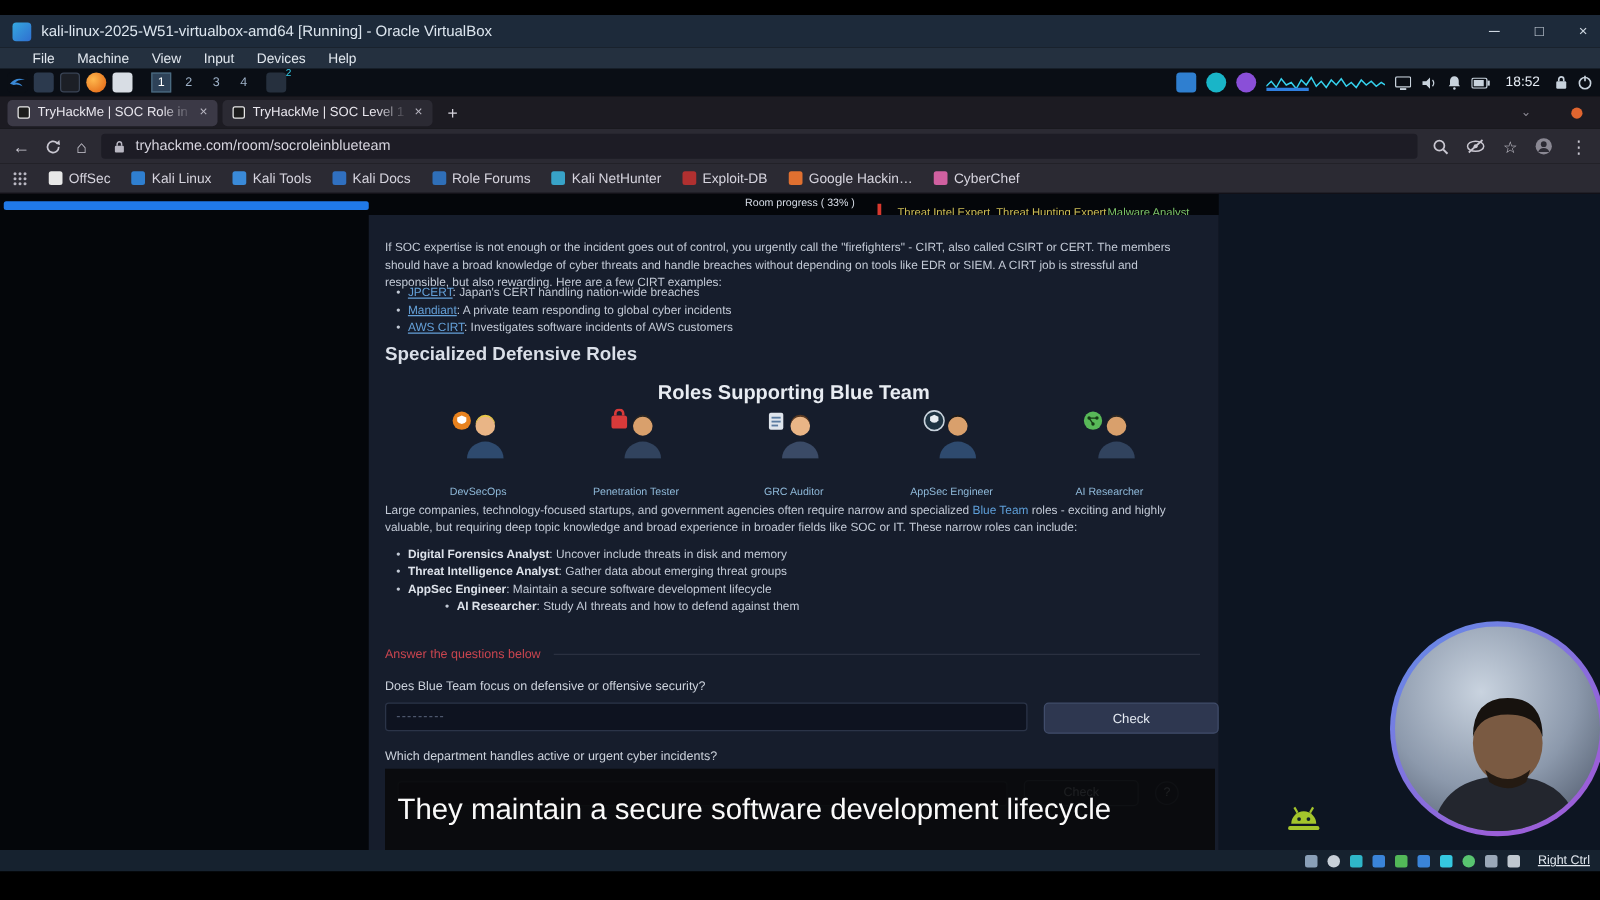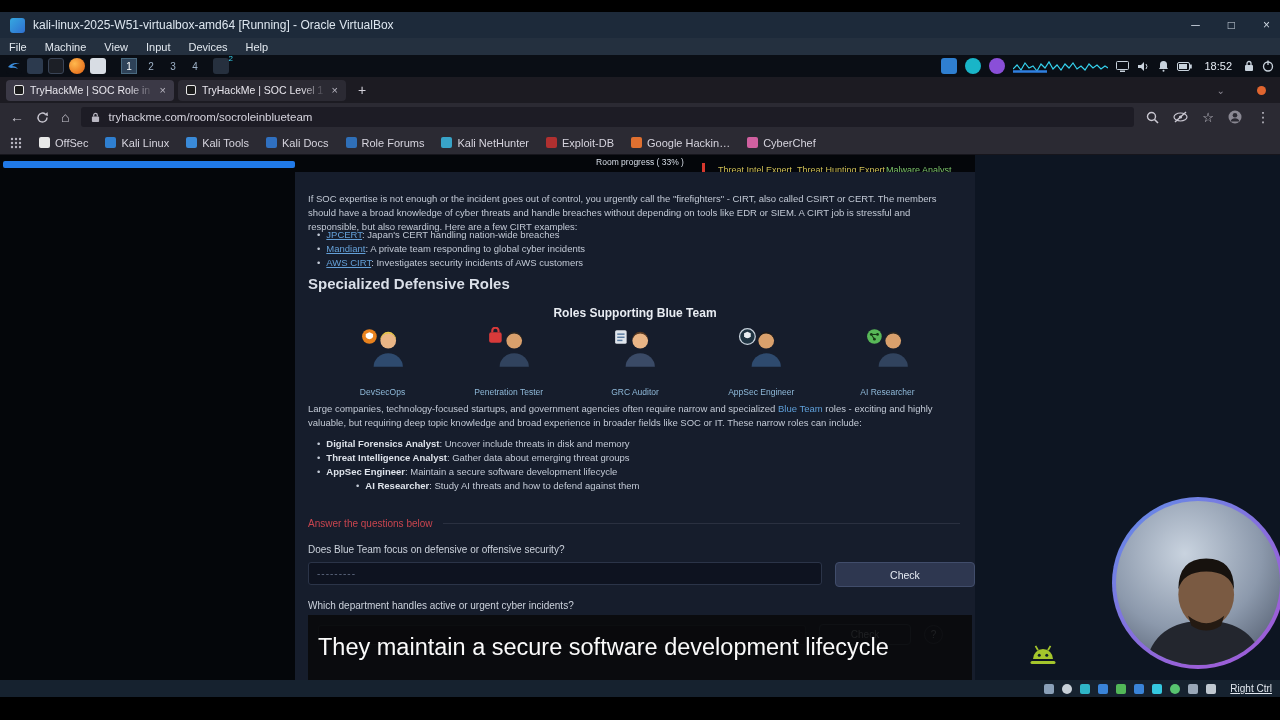--- a/index.html
+++ b/index.html
@@ -5,21 +5,21 @@
   html,body{margin:0;padding:0;background:#000;}
   #stage{position:relative;width:1280px;height:720px;background:#000;overflow:hidden;
          font-family:"Liberation Sans",sans-serif;-webkit-font-smoothing:antialiased;}
   .abs{position:absolute;}
   
   #titlebar{top:12px;left:0;width:1280px;height:26px;background:#1d2a3a;display:flex;align-items:center;padding:0 10px;box-sizing:border-box;}
   #vbox-logo{width:15px;height:15px;border-radius:3px;background:linear-gradient(135deg,#35a8e0,#2f6fd0);margin-right:8px;}
   #win-title{font-size:12px;color:#dde6ef;}
   #win-controls{margin-left:auto;display:flex;gap:28px;color:#cfd8e2;font-size:12px;}
   #win-controls span{cursor:default;}
-  #menubar{top:38px;left:0;width:1280px;height:17px;background:#24303f;display:flex;align-items:center;padding:0 0;box-sizing:border-box;}
+  #menubar{top:38px;left:0;width:1280px;height:17px;background:#24303f;display:flex;align-items:center;padding:0 17px;box-sizing:border-box;}
   .menu-item{font-size:11px;color:#e2e8ef;padding:0 9px;}
   
   #kalibar{top:55px;left:0;width:1280px;height:22px;background:#0a0e15;display:flex;align-items:center;padding:0 6px;box-sizing:border-box;}
   .pico{width:16px;height:16px;border-radius:3px;margin-right:5px;flex:0 0 auto;}
   #kali-logo{background:#0a0e15;display:flex;align-items:center;justify-content:center;}
   #ws-group{display:flex;gap:6px;margin:0 10px;}
   .ws{width:16px;height:16px;display:flex;align-items:center;justify-content:center;font-size:10px;color:#9fb2c8;border:1px solid transparent;box-sizing:border-box;}
   .ws.active{background:#2e4258;border:1px solid #4a6answer80;color:#fff;border-color:#4a6a80;}
   #win-badge{position:relative;width:16px;height:16px;background:#26303e;border-radius:3px;}
   #win-badge i{position:absolute;top:-4px;right:-4px;font-style:normal;font-size:8px;color:#35d2ee;}
@@ -56,21 +56,21 @@
   #tab-indicator{position:absolute;left:702px;top:8px;width:3px;height:13px;background:#d8382e;}
   .toptab{position:absolute;top:10px;font-size:9px;}
   .toptab.y{color:#cdbd55;} .toptab.g{color:#7cc46a;}
   #content{position:absolute;left:295px;top:17px;width:680px;height:508px;background:#161d2c;}
   .para{position:absolute;left:13px;width:652px;font-size:9.5px;line-height:14.2px;color:#c3cad6;}
   .blt{position:absolute;left:22px;font-size:9.5px;color:#c3cad6;}
   .blt .dot{margin-right:6px;}
   .term-link{color:#64a0d8;text-decoration:underline;}
   .term-bold{color:#dde2ea;font-weight:bold;}
   #sec-head{position:absolute;left:13px;top:103px;font-size:15px;font-weight:bold;color:#dadfe8;}
-  #roles-title{position:absolute;left:0;top:134px;width:680px;text-align:center;font-size:12px;font-weight:bold;color:#e8ecf2;}
+  #roles-title{position:absolute;left:0;top:134px;width:680px;text-align:center;font-size:16px;font-weight:bold;color:#e8ecf2;}
   #roles-row{position:absolute;left:40px;top:155px;width:600px;display:flex;justify-content:space-between;}
   .role{width:95px;text-align:center;}
   .role .rlabel{font-size:8.5px;color:#8fb9d9;margin-top:16px;}
   .link-blue{color:#5e9fd9;}
   #answer-row{position:absolute;left:13px;top:346px;width:652px;display:flex;align-items:center;gap:10px;}
   #answer-label{font-size:10px;color:#c9454f;white-space:nowrap;}
   #answer-rule{flex:1;height:1px;background:#2a3040;}
   .qtext{position:absolute;left:13px;font-size:10px;color:#ccd2dc;}
   #answer1{position:absolute;left:13px;top:390px;display:flex;gap:13px;}
   #q1-input{width:496px;height:21px;background:#0e1320;border:1px solid #2b3448;border-radius:3px;color:#aab2c4;font-size:10px;padding:0 8px;outline:none;font-family:"Liberation Sans",sans-serif;}
@@ -282,21 +282,21 @@
     <div id="tab-indicator"></div>
     <span class="toptab y" style="left:718px;">Threat Intel Expert</span>
     <span class="toptab y" style="left:797px;">Threat Hunting Expert</span>
     <span class="toptab g" style="left:886px;">Malware Analyst</span>
 
     <div id="content">
       <div class="para" style="top:20px;">If SOC expertise is not enough or the incident goes out of control, you urgently call the "firefighters" - CIRT, also called CSIRT or CERT. The members should have a broad knowledge of cyber threats and handle breaches without depending on tools like EDR or SIEM. A CIRT job is stressful and responsible, but also rewarding. Here are a few CIRT examples:</div>
 
       <div class="blt" style="top:57px;"><span class="dot">•</span><span class="term-link">JPCERT</span><span>: Japan's CERT handling nation-wide breaches</span></div>
       <div class="blt" style="top:71px;"><span class="dot">•</span><span class="term-link">Mandiant</span><span>: A private team responding to global cyber incidents</span></div>
-      <div class="blt" style="top:85px;"><span class="dot">•</span><span class="term-link">AWS CIRT</span><span>: Investigates security incidents of AWS customers</span></div>
+      <div class="blt" style="top:85px;"><span class="dot">•</span><span class="term-link">AWS CIRT</span><span>: Investigates software incidents of AWS customers</span></div>
 
       <div id="sec-head">Specialized Defensive Roles</div>
       <div id="roles-title">Roles Supporting Blue Team</div>
 
       <div id="roles-row">
         <div class="role">
           <svg width="46" height="40" viewBox="0 0 44 38">
               <circle cx="9" cy="9" r="7" fill="#e8821e"></circle>
               <path d="M9 5 l3.5 1.5 v3 a4 4 0 0 1 -7 0 v-3 z" fill="#fff"></path>
               <path d="M13 38 a14 13 0 0 1 28 0 z" fill="#2e4a6e"></path>

